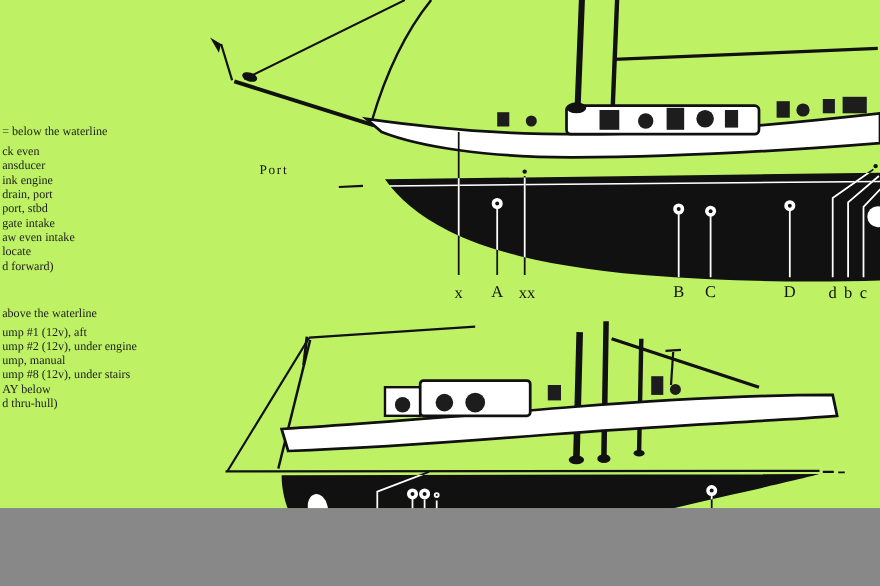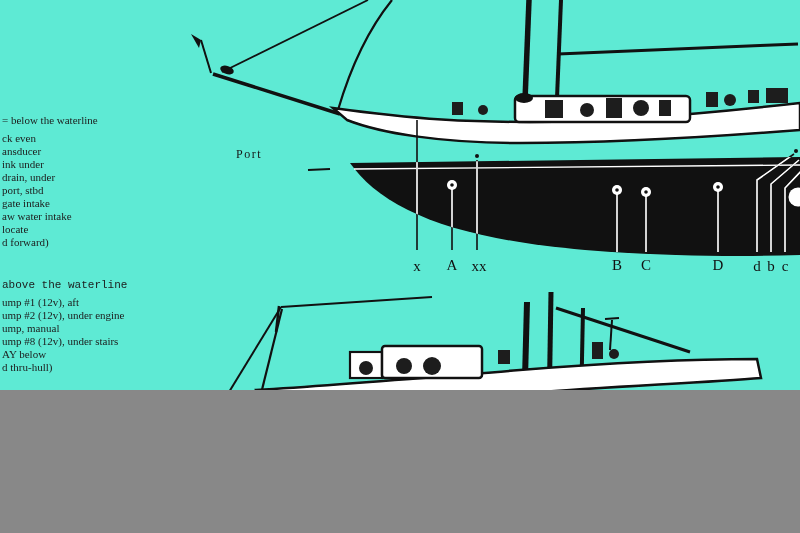--- a/index.html
+++ b/index.html
@@ -1,29 +1,29 @@
 <!DOCTYPE html>
 <html><head>
 <meta charset="utf-8">
 <style>
   html,body{margin:0;padding:0;background:#888;}
   #canvas{
-    position:relative;width:800px;height:390px;overflow:hidden;
-    background:#5eead4;
+    position:relative;width:800px;height:462px;overflow:hidden;
+    background:#bef264;
     font-family:"Liberation Serif","DejaVu Serif",serif;
     color:#161616;
   }
   
   .legend{position:absolute;left:2px;font-size:11px;line-height:13px;
           color:#1c1c1c;filter:blur(0.25px);white-space:nowrap;}
   .legend div{height:13px;}
   #legend-below{top:114px;}
   #legend-below .heading{margin-bottom:5px;}
   #legend-above{top:279px;}
-  #legend-above .heading{margin-bottom:4px;font-family:Liberation Mono, monospace;}
+  #legend-above .heading{margin-bottom:4px;}
   #footnotes{position:absolute;left:2px;top:498px;font-size:11.5px;line-height:14px;
              color:#1c1c1c;filter:blur(0.25px);white-space:nowrap;}
   
   svg{position:absolute;left:0;display:block;filter:blur(0.35px) contrast(1.05);}
   #svg-port{top:0;}
   #svg-lower{top:290px;}
   #port-label{
     position:absolute;left:236px;top:147px;font-size:12px;letter-spacing:1.5px;
     color:#161616;filter:blur(0.25px);
   }
@@ -32,25 +32,25 @@
 </style>
 </head>
 <body>
 
 <div id="canvas">
 
   <div id="legend-below" class="legend">
     <div class="heading">= below the waterline</div>
     <div>ck even</div>
     <div>ansducer</div>
-    <div>ink under</div>
-    <div>drain, under</div>
+    <div>ink engine</div>
+    <div>drain, port</div>
     <div>port, stbd</div>
     <div>gate intake</div>
-    <div>aw water intake</div>
+    <div>aw even intake</div>
     <div>locate</div>
     <div>d forward)</div>
   </div>
 
   <div id="legend-above" class="legend">
     <div class="heading">above the waterline</div>
     <div>ump #1 (12v), aft</div>
     <div>ump #2 (12v), under engine</div>
     <div>ump, manual</div>
     <div>ump #8 (12v), under stairs</div>

